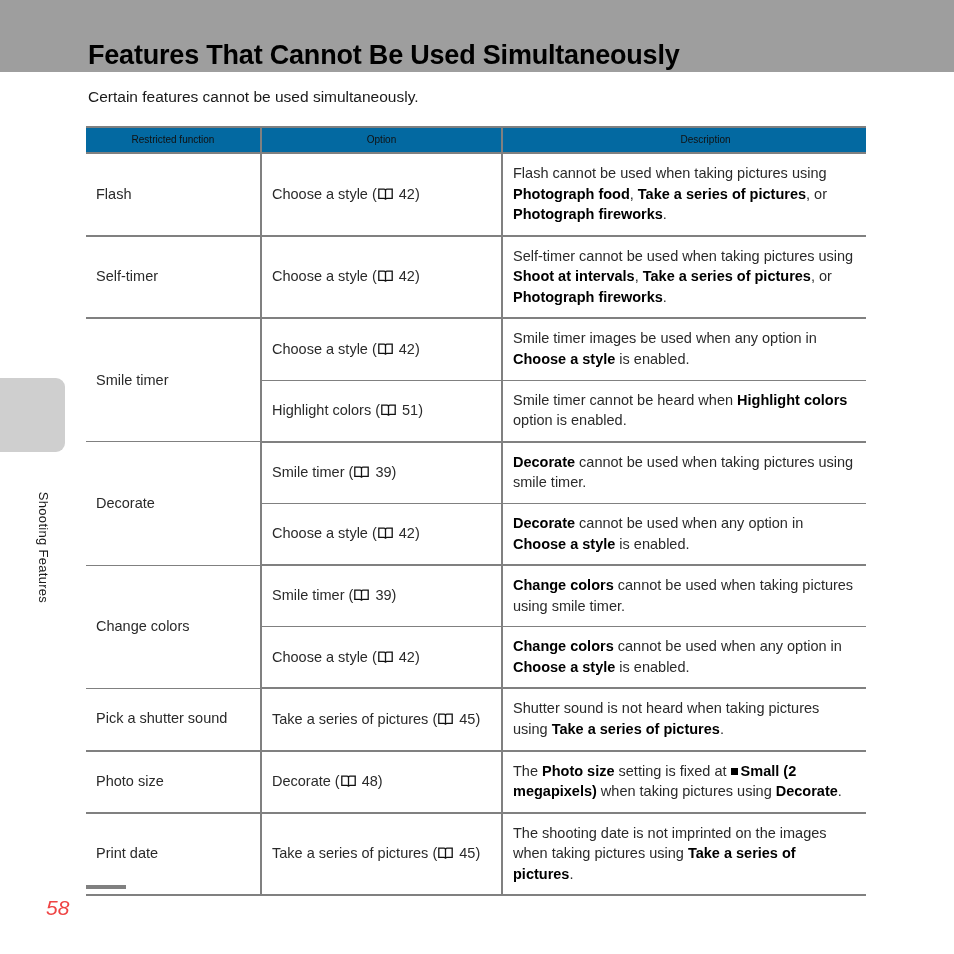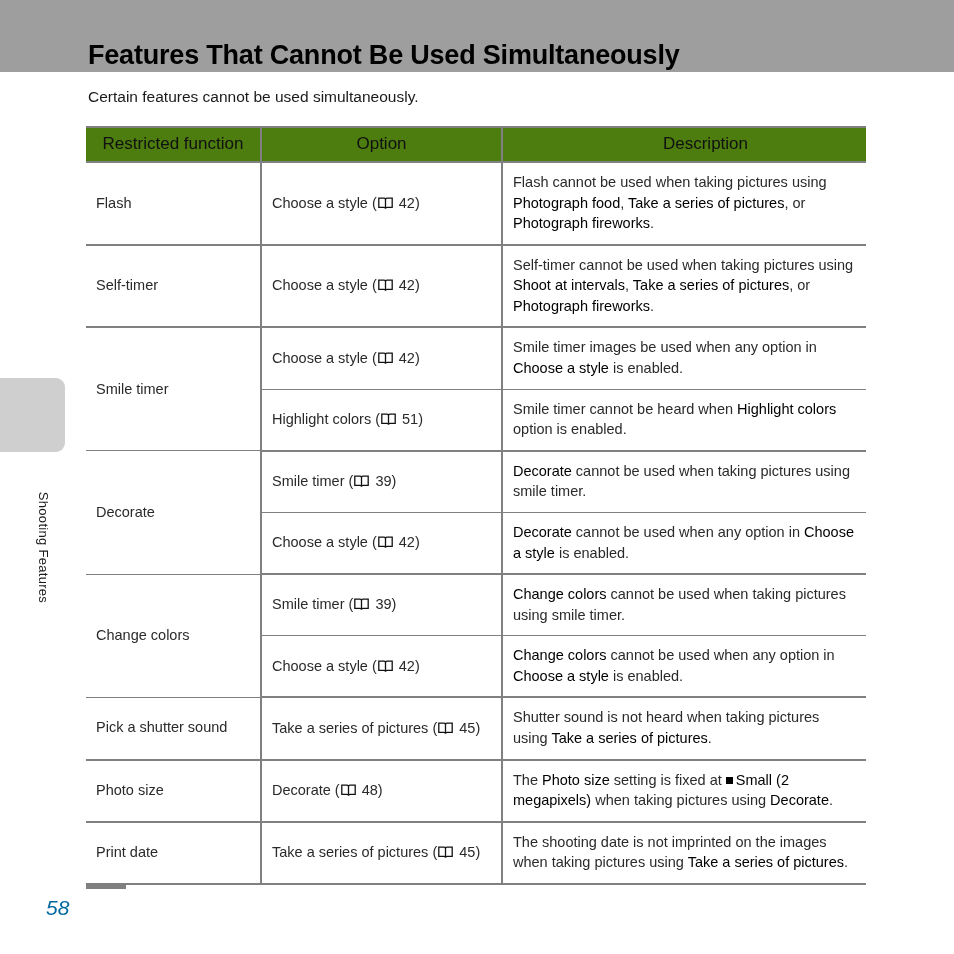--- a/index.html
+++ b/index.html
@@ -80,22 +80,22 @@
   table.spec {
     border-collapse: collapse;
     width: 780px;
     table-layout: fixed;
   }
   table.spec col.c1 { width: 175px; }
   table.spec col.c2 { width: 241px; }
   table.spec col.c3 { width: 364px; }
 
   table.spec th {
-    background: #4d7c0f;
-    font-size: 17px;
+    background: #0369a1;
+    font-size: 10px;
     font-weight: normal;
     color: #111;
     text-align: center;
     padding: 6px 6px 7px 6px;
     border-top: 2.5px solid #808080;
     border-bottom: 2.5px solid #808080;
     border-right: 2px solid #808080;
   }
   table.spec th:last-child { border-right: none; padding-left: 48px; }
 
@@ -117,21 +117,21 @@
     padding-left: 12px;
   }
   td.col-desc {
     padding-left: 10px;
   }
   tr.group-end > td { border-bottom: 2.5px solid #808080; }
   tr.sub > td.col-opt,
   tr.sub > td.col-desc { border-bottom: 1.6px solid #808080; }
   table.spec tr:last-child > td { border-bottom: 2.5px solid #808080; }
 
-  b { font-weight: normal; color: #000; }
+  b { font-weight: bold; color: #000; }
   .book {
     display: inline-block;
     vertical-align: -2px;
     margin: 0 2px 0 1px;
   }
   .sq {
     display: inline-block;
     width: 7px;
     height: 7px;
     background: #000;
@@ -139,21 +139,21 @@
     margin-right: 3px;
   }
 
   
   .page-number {
     position: absolute;
     left: 46px;
     top: 896px;
     font-size: 21px;
     font-style: italic;
-    color: #0369a1;
+    color: #ef4444;
   }
   .footer-rule {
     position: absolute;
     left: 86px;
     top: 885px;
     width: 40px;
     height: 4px;
     background: #808080;
   }
 </style>

